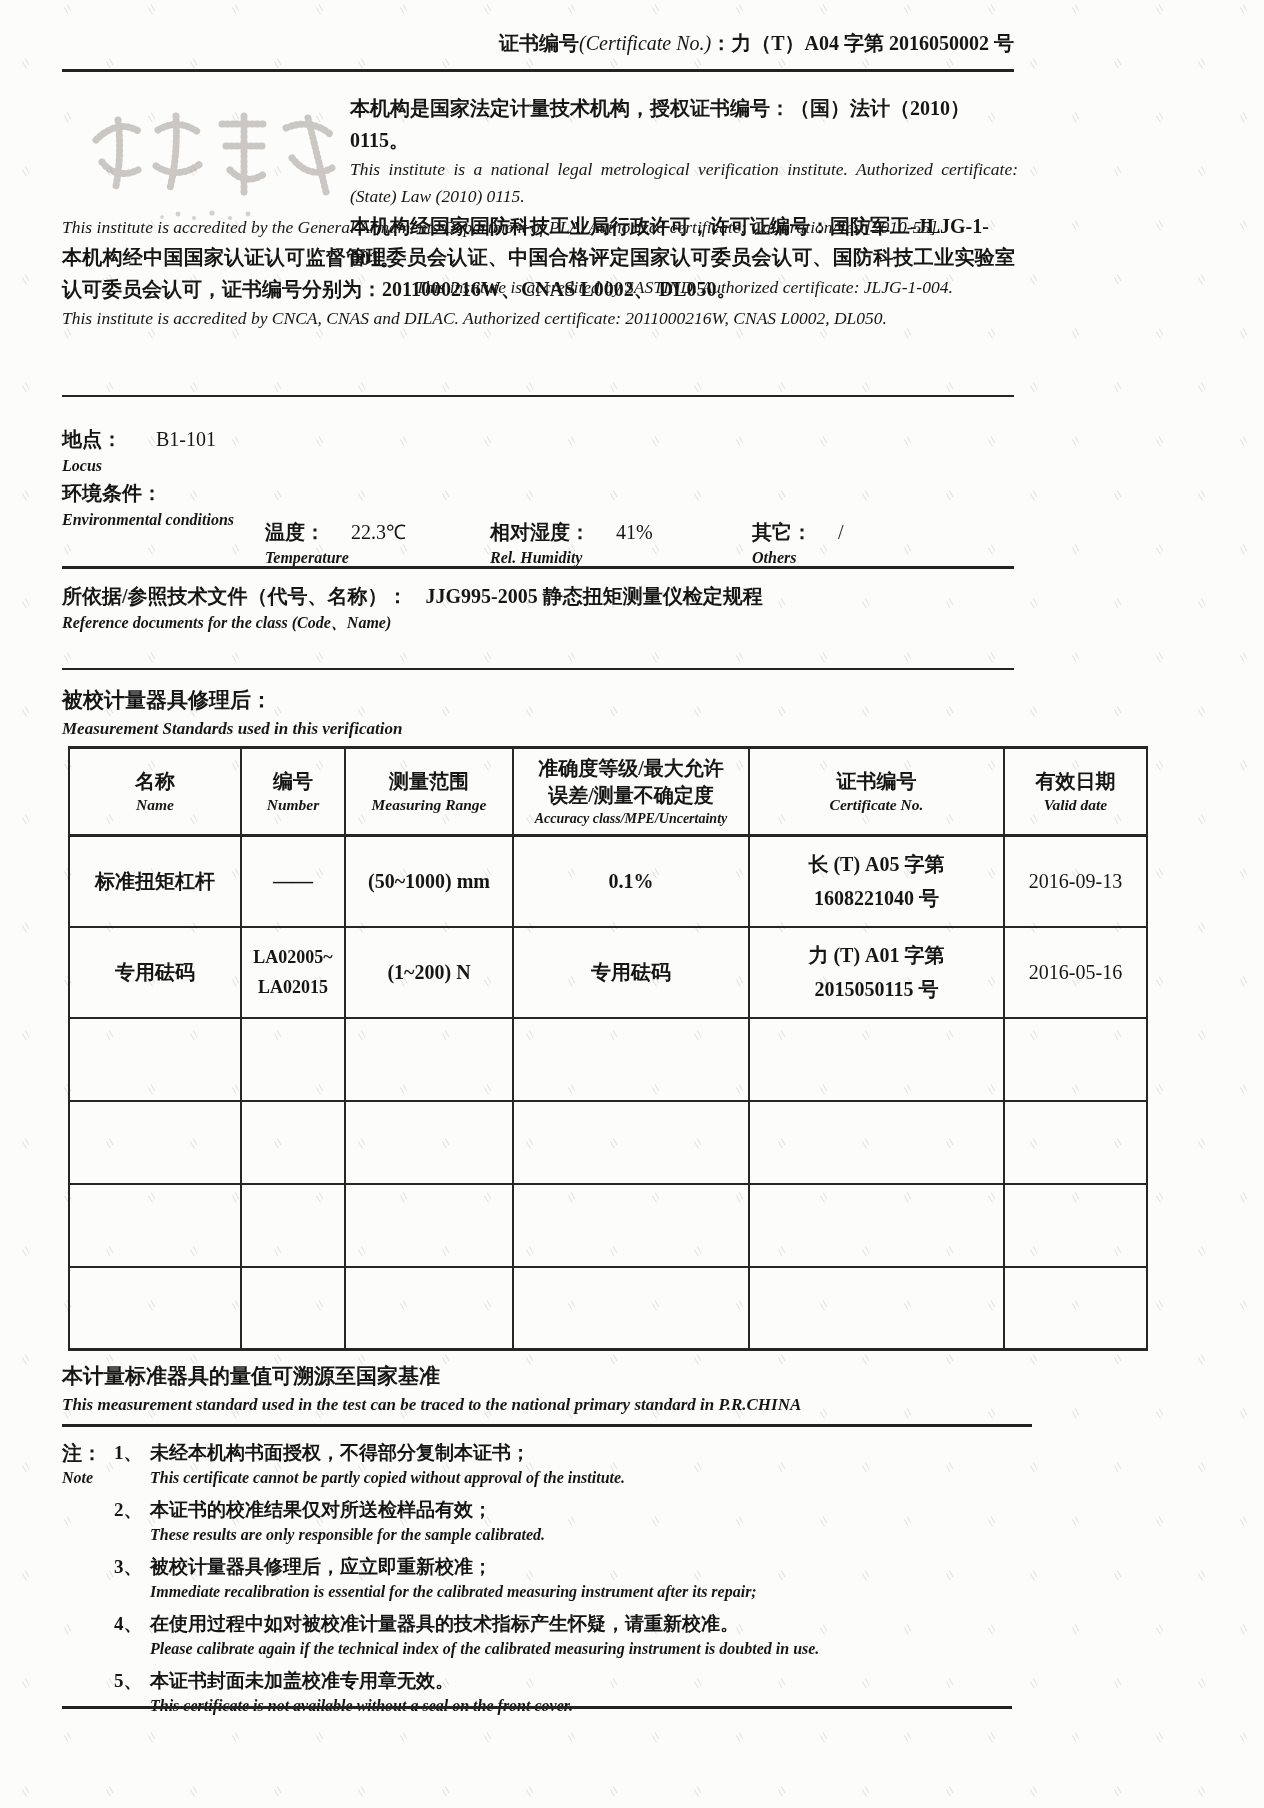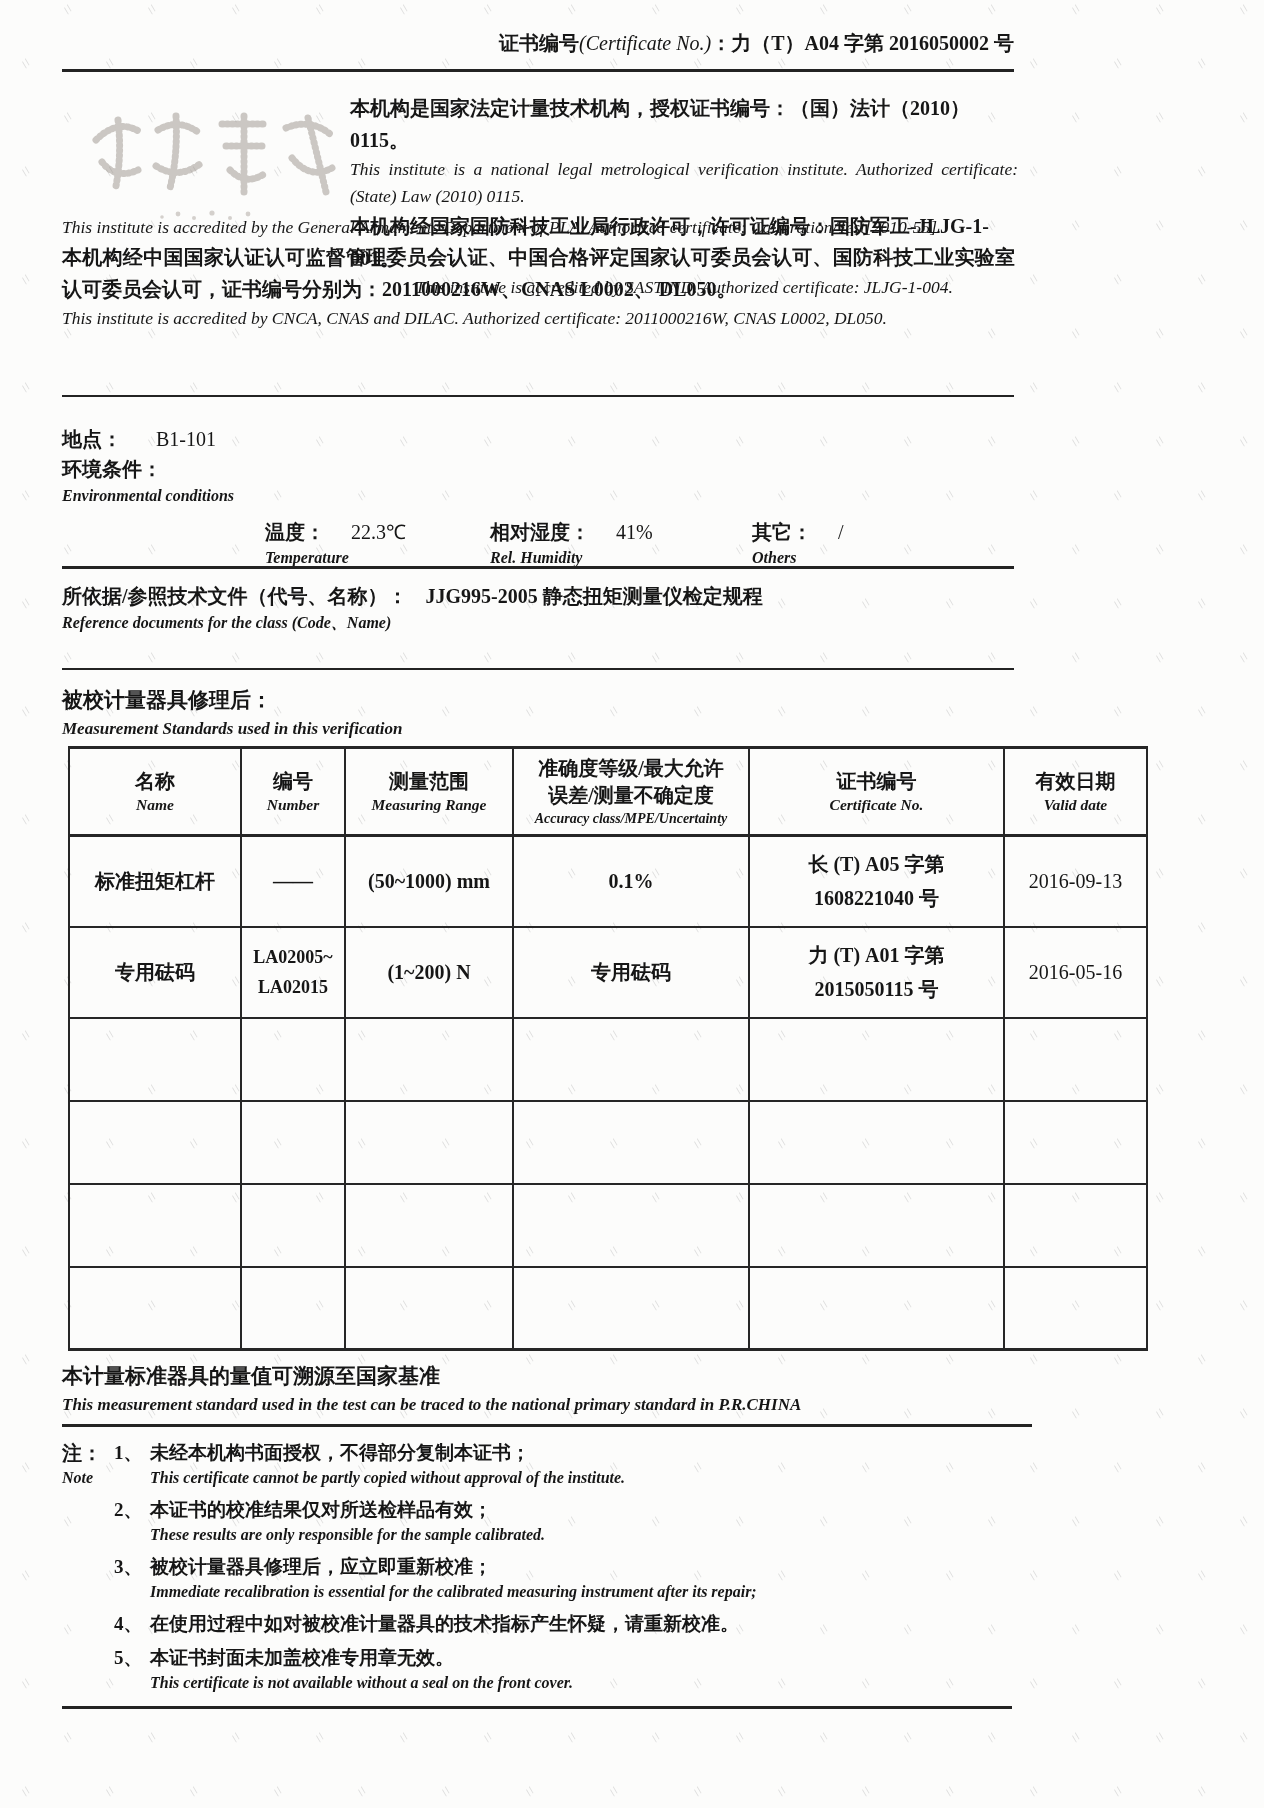--- a/index.html
+++ b/index.html
@@ -637,20 +637,21 @@
     <div class="en">This institute is accredited by the General Armaments Department of PLA. Authorized certificate: Calibration/Test[2010-55].</div>
     <div class="zh">本机构经中国国家认证认可监督管理委员会认证、中国合格评定国家认可委员会认可、国防科技工业实验室认可委员会认可，证书编号分别为：2011000216W、CNAS L0002、 DL050。</div>
     <div class="en">This institute is accredited by CNCA, CNAS and DILAC. Authorized certificate: 2011000216W, CNAS L0002, DL050.</div>
   </div>
   <div class="rule" style="top:395px;width:952px;height:2px;"></div>
 
   <div class="layer locblock">
     <div class="row-zh">
       <span class="zh">地点：</span><span class="loc-val">B1-101</span>
     </div>
+    <div class="row-en">Locus</div>
     <div class="row-zh zh">环境条件：</div>
     <div class="row-en">Environmental conditions</div>
   </div>
 
   <div class="layer envrow">
     <div class="envitem" style="left:265px;">
       <div class="l1"><span class="zh">温度：</span><span class="v">22.3℃</span></div>
       <div class="l2">Temperature</div>
     </div>
     <div class="envitem" style="left:490px;">
@@ -783,20 +784,21 @@
           <div class="note-num">3、</div>
           <div>
               <div class="note-zh">被校计量器具修理后，应立即重新校准；</div>
                <div class="note-en">Immediate recalibration is essential for the calibrated measuring instrument after its repair;</div>
             </div>
         </div>
         <div class="note-item">
           <div class="note-num">4、</div>
           <div>
               <div class="note-zh">在使用过程中如对被校准计量器具的技术指标产生怀疑，请重新校准。</div>
+               <div class="note-en">Please calibrate again if the technical index of the calibrated measuring instrument is doubted in use.</div>
             </div>
         </div>
         <div class="note-item">
           <div class="note-num">5、</div>
           <div>
               <div class="note-zh">本证书封面未加盖校准专用章无效。</div>
                <div class="note-en">This certificate is not available without a seal on the front cover.</div>
             </div>
         </div>
       </div>

